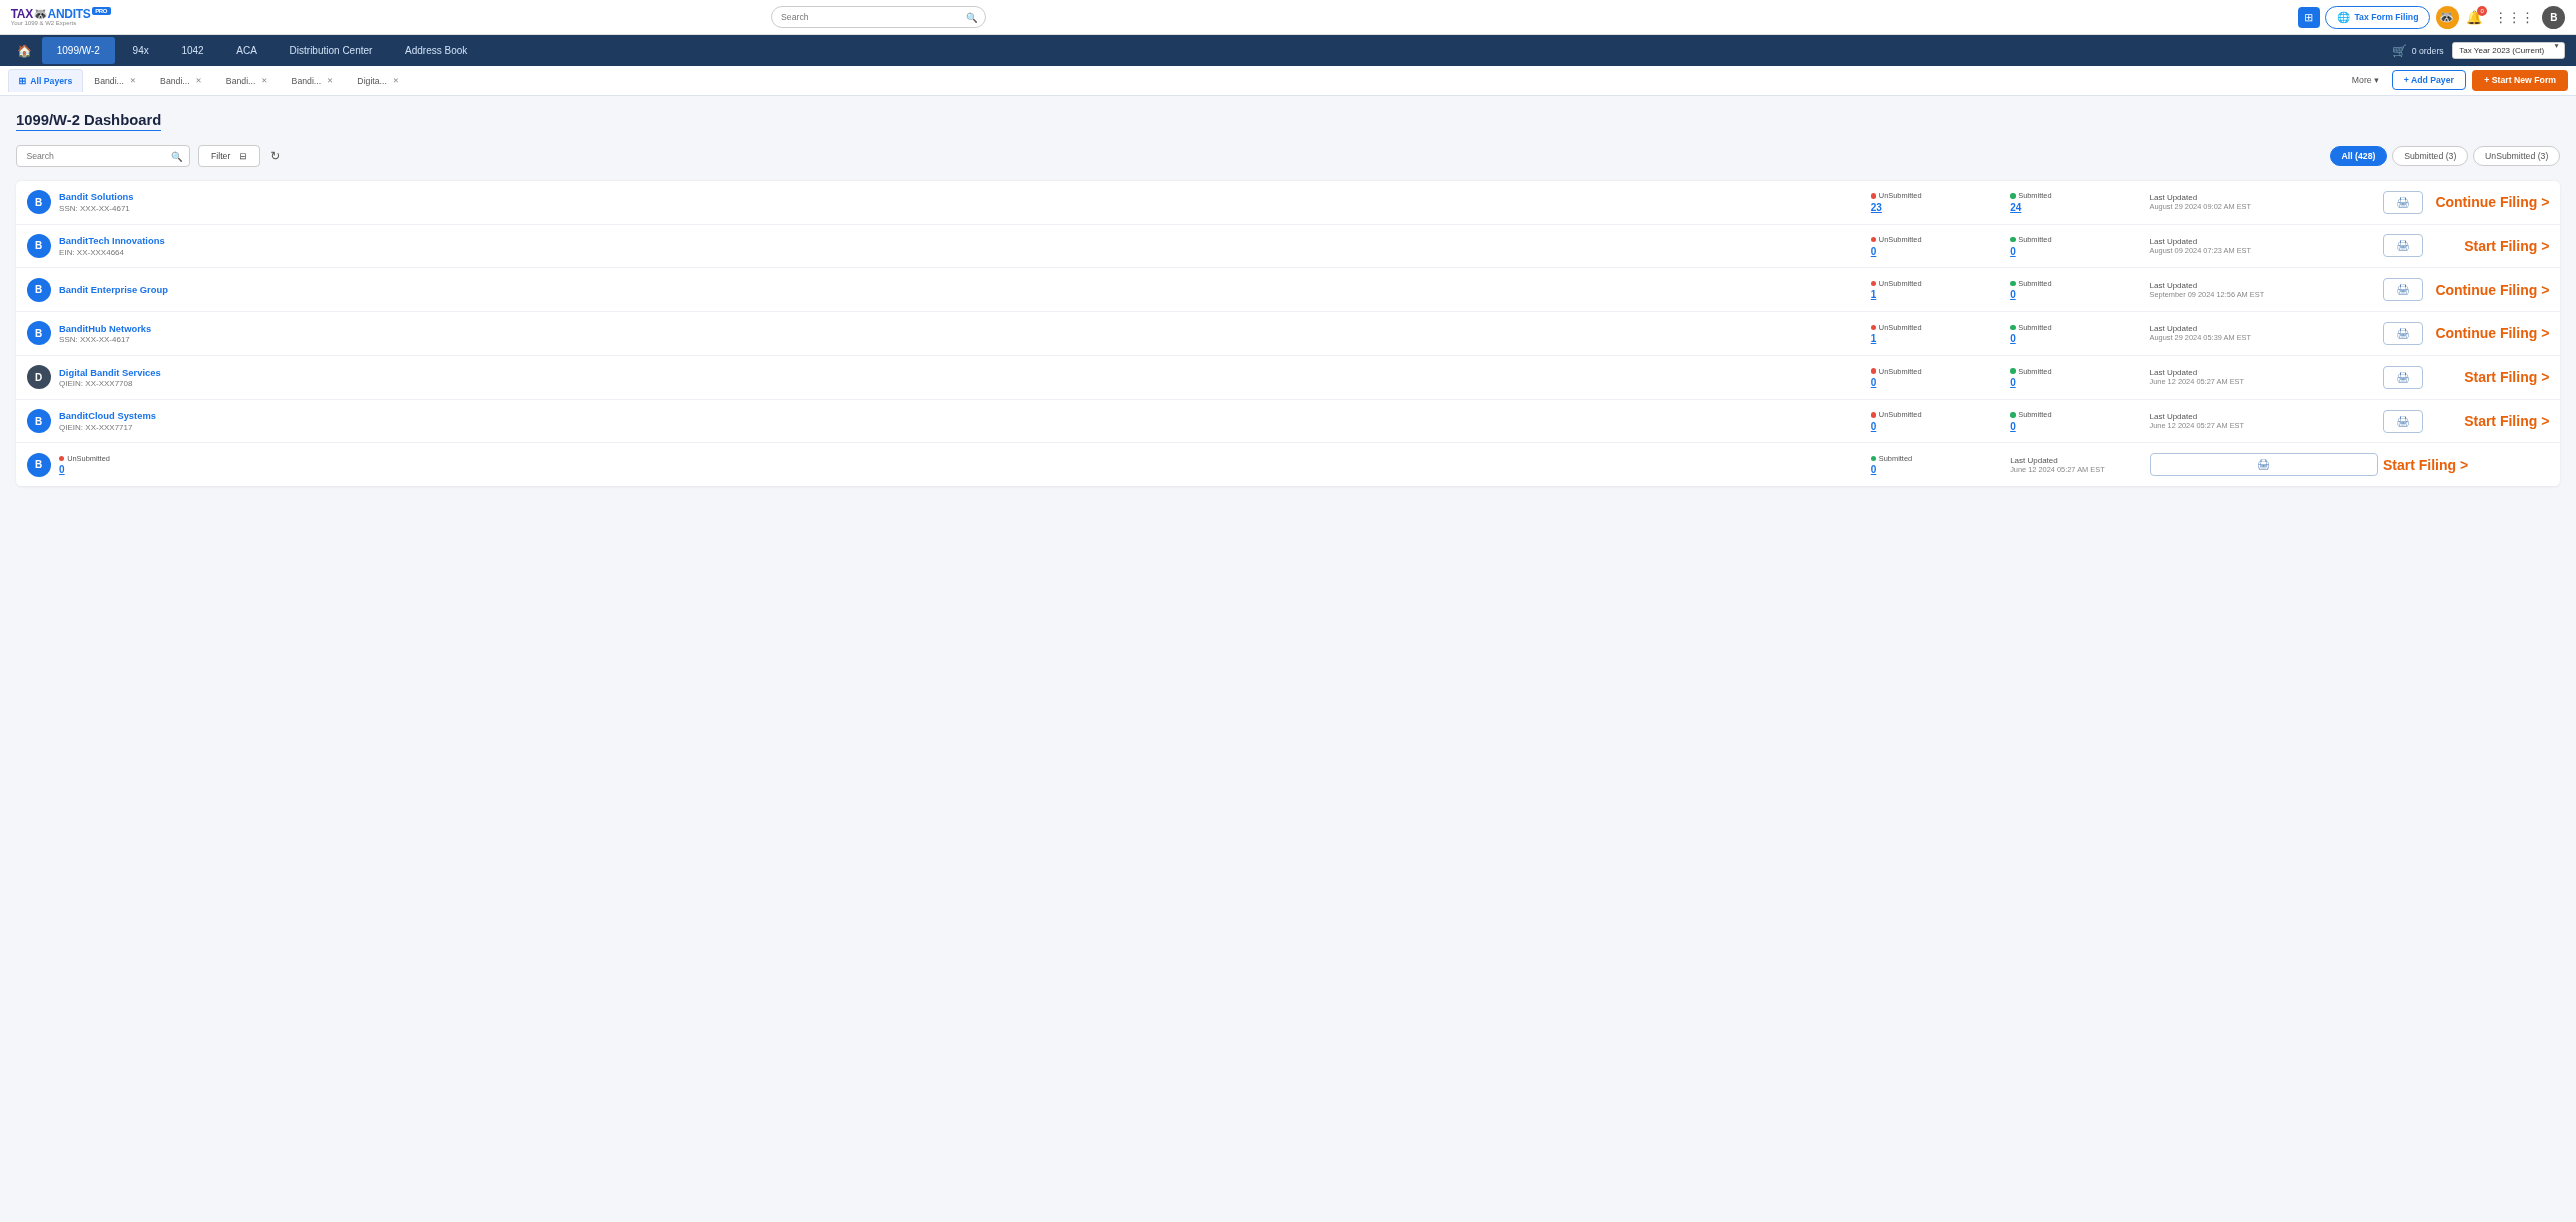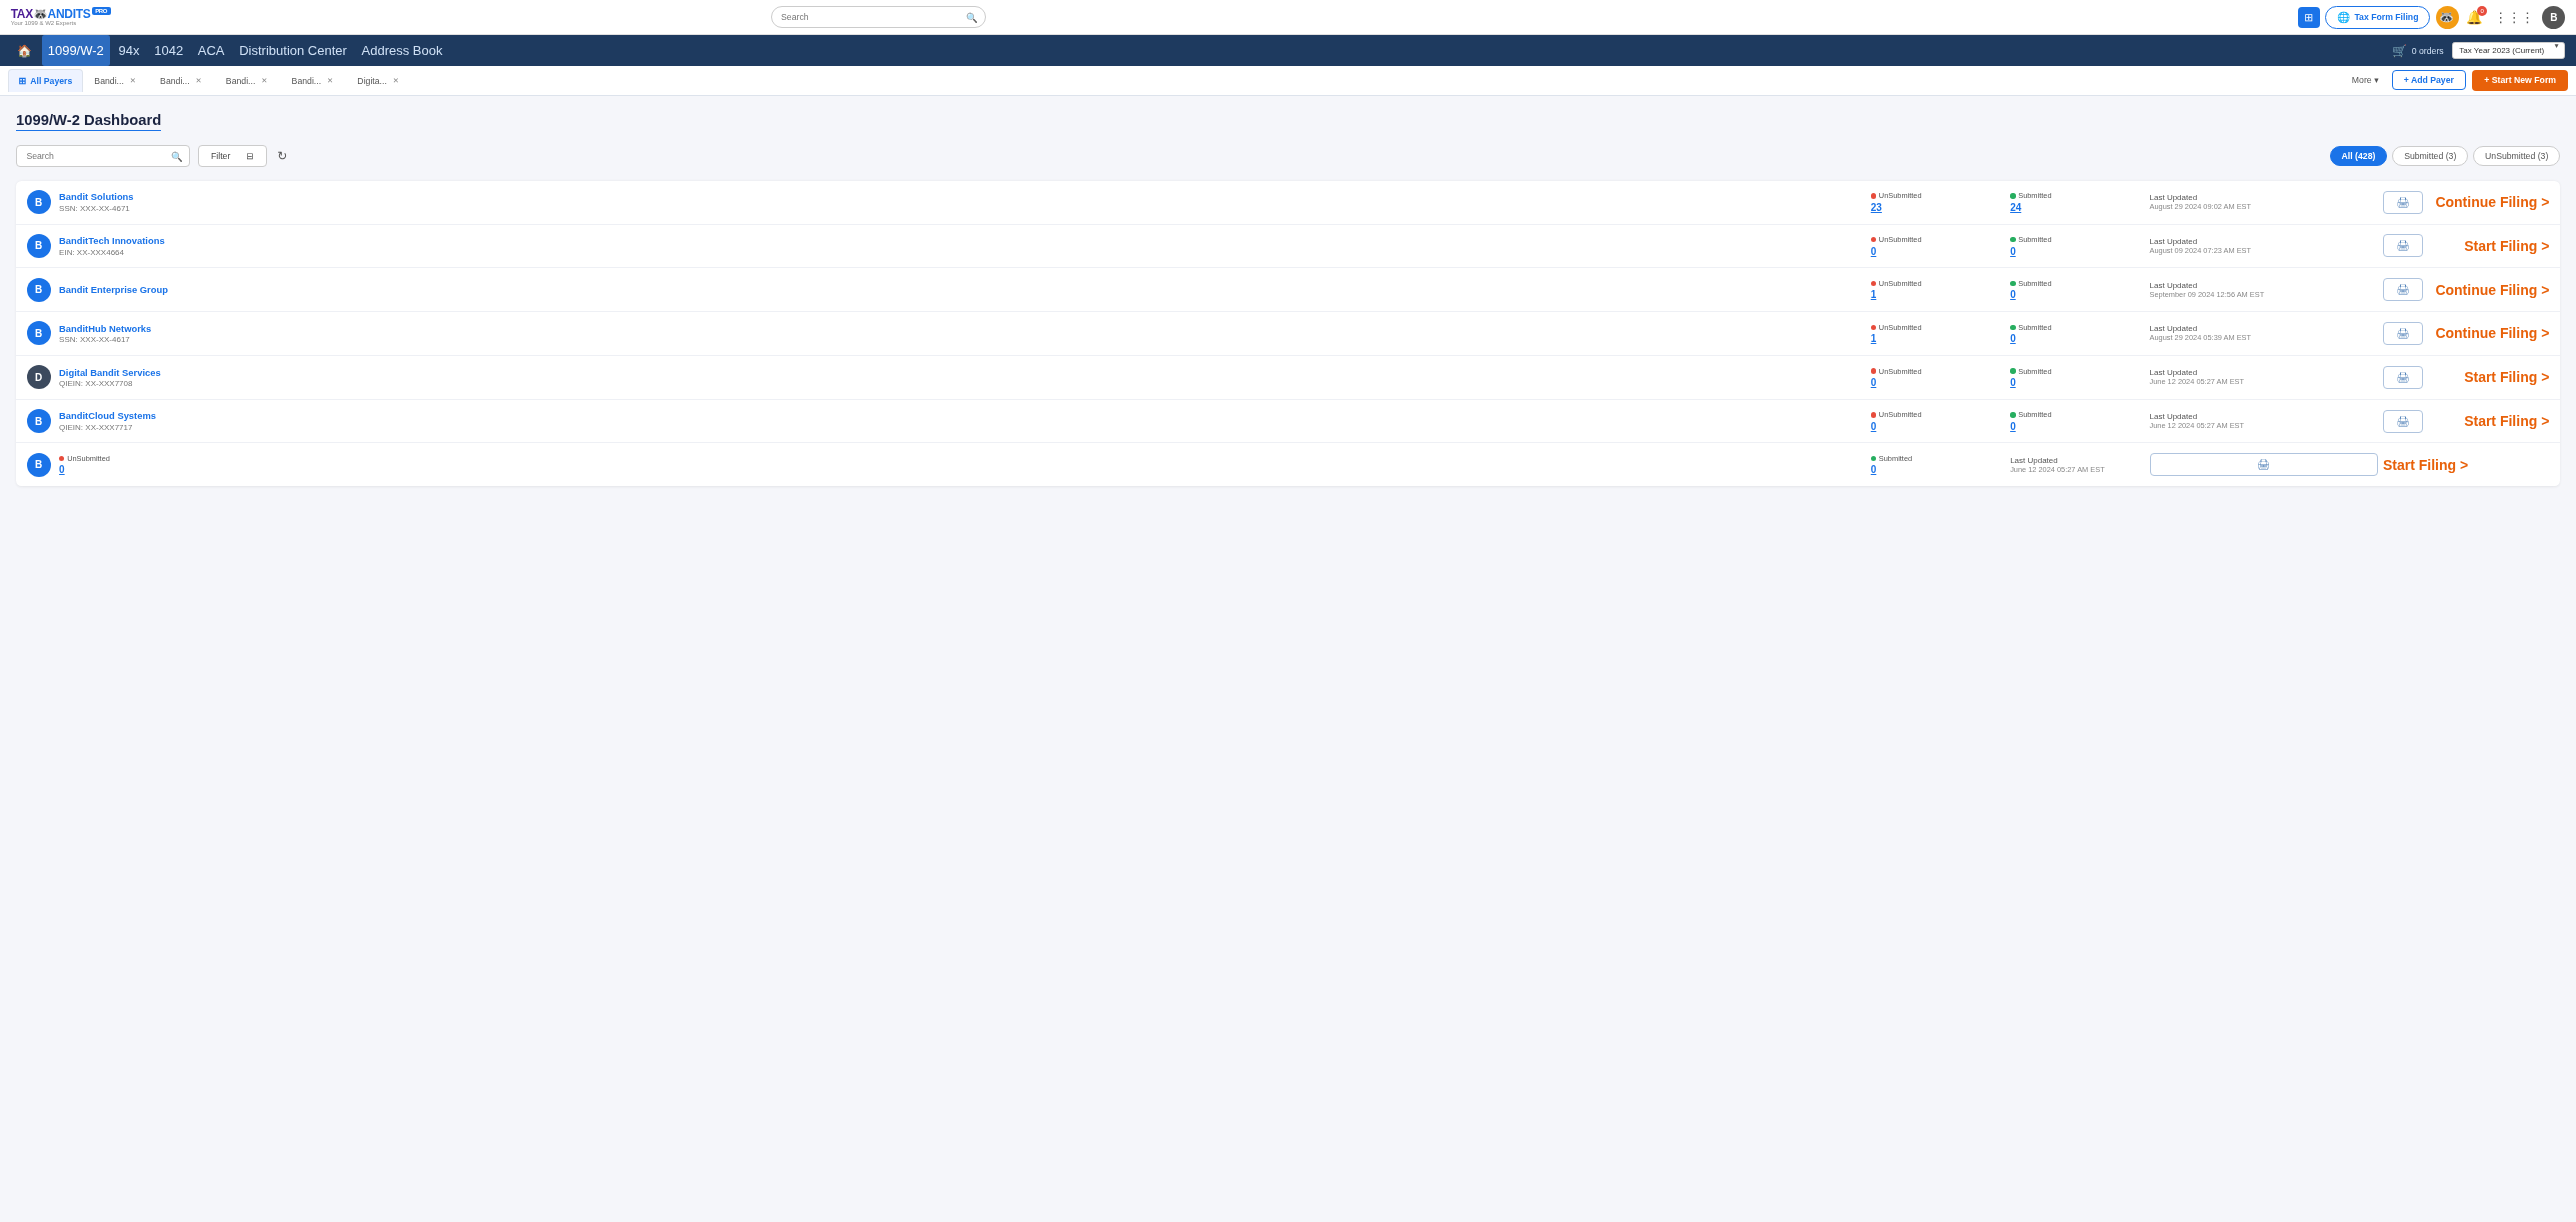--- a/index.html
+++ b/index.html
@@ -147,23 +147,23 @@
       color: #fff;
       font-size: 12px;
       cursor: pointer;
       padding: 4px 6.7px;
       border-radius: 2.7px;
       display: flex;
       align-items: center;
     }
     .nav-item {
       color: #cfe0f5;
-      padding: 8px 6px;
-      cursor: pointer;
-      font-size: 13px;
+      padding: 8px 15px;
+      cursor: pointer;
+      font-size: 10px;
       font-weight: 500;
       border-radius: 2.7px;
       white-space: nowrap;
     }
     .nav-item.active {
       background: #2d6cbf;
       color: #fff;
       border-radius: 2.7px;
     }
     .nav-right {
@@ -322,21 +322,21 @@
       position: absolute;
       right: 6.7px;
       top: 50%;
       transform: translateY(-50%);
       color: #888;
       font-size: 9.4px;
     }
     .filter-btn {
       display: flex;
       align-items: center;
-      gap: 16px;
+      gap: 9px;
       padding: 5.4px 12px;
       border: 0.7px solid #ccc;
       border-radius: 4px;
       background: #fff;
       font-size: 8.7px;
       cursor: pointer;
       color: #444;
     }
     .refresh-btn {
       background: none;

